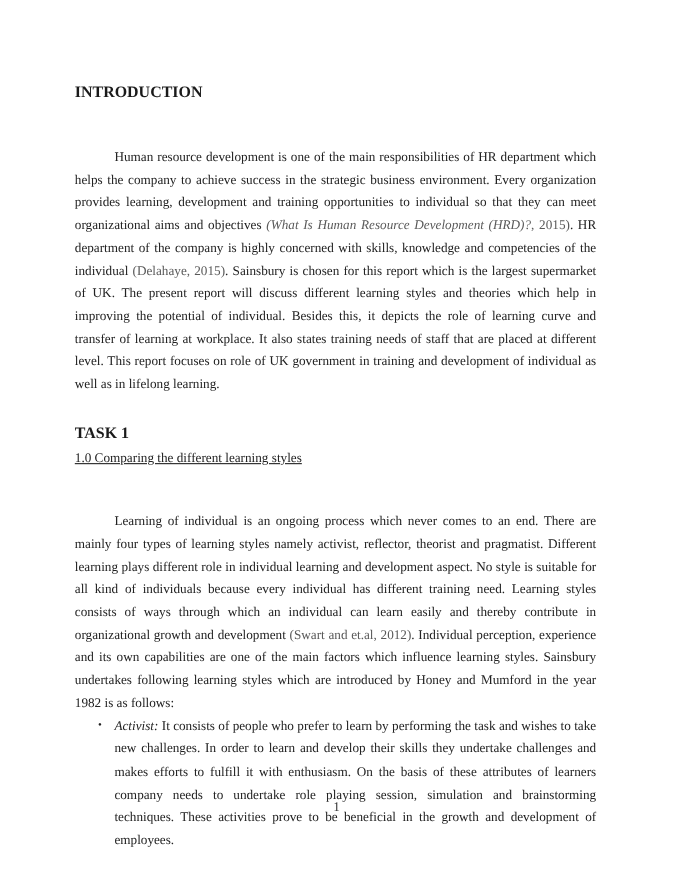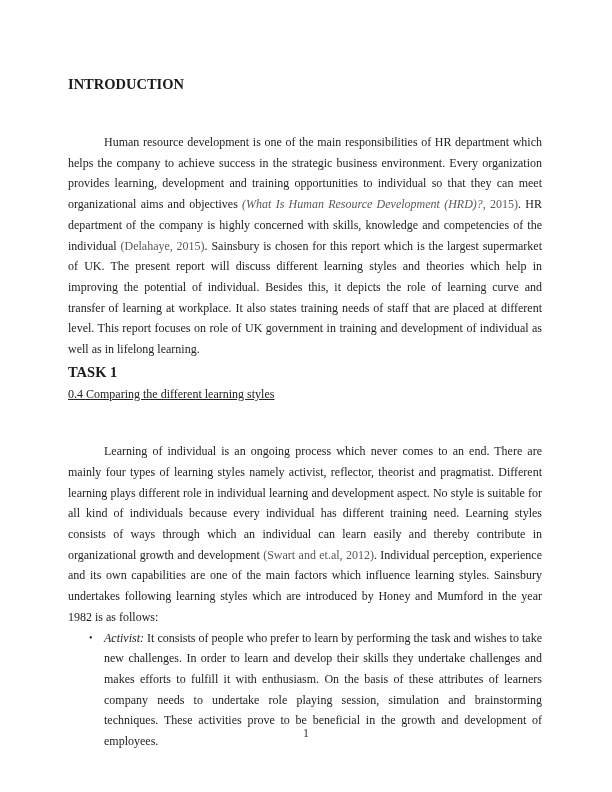--- a/index.html
+++ b/index.html
@@ -21,21 +21,21 @@
     color: #222222;
   }
   .heading {
     font-size: 14.5px;
     font-weight: bold;
     line-height: 18px;
     margin: 0 0 3px 0;
     color: #1a1a1a;
   }
   .heading.task {
-    margin-top: 3px;
+    margin-top: 25px;
     margin-bottom: 6px;
   }
   .subheading {
     font-size: 12px;
     line-height: 15.5px;
     margin: 0 0 5px 0;
     text-decoration: underline;
     color: #222222;
   }
   .para {
@@ -78,21 +78,21 @@
 <body>
 
 <div class="page">
 
   <h1 class="heading">INTRODUCTION</h1>
 
   <p class="para indent"><span>Human resource development is one of the main responsibilities of HR department which helps the company to achieve success in the strategic business environment. Every organization provides learning, development and training opportunities to individual so that they can meet organizational aims and objectives </span><span class="cit italic">(What Is Human Resource Development (HRD)?</span><span class="cit">, 2015)</span><span>. HR department of the company is highly concerned with skills, knowledge and competencies of the individual </span><span class="cit">(Delahaye, 2015)</span><span>. Sainsbury is chosen for this report which is the largest supermarket of UK. The present report will discuss different learning styles and theories which help in improving the potential of individual. Besides this, it depicts the role of learning curve and transfer of learning at workplace. It also states training needs of staff that are placed at different level. This report focuses on role of UK government in training and development of individual as well as in lifelong learning.</span></p>
 
   <h1 class="heading task">TASK 1</h1>
 
-  <div class="subheading">0.4 Comparing the different learning styles</div>
+  <div class="subheading">1.0 Comparing the different learning styles</div>
 
   <p class="para indent"><span>Learning of individual is an ongoing process which never comes to an end. There are mainly four types of learning styles namely activist, reflector, theorist and pragmatist. Different learning plays different role in individual learning and development aspect. No style is suitable for all kind of individuals because every individual has different training need. Learning styles consists of ways through which an individual can learn easily and thereby contribute in organizational growth and development </span><span class="cit">(Swart and et.al, 2012)</span><span>. Individual perception, experience and its own capabilities are one of the main factors which influence learning styles. Sainsbury undertakes following learning styles which are introduced by Honey and Mumford in the year 1982 is as follows:</span></p>
 
   <div class="bullet-item"><span class="bullet-dot">•</span><span class="italic">Activist:</span><span> It consists of people who prefer to learn by performing the task and wishes to take new challenges. In order to learn and develop their skills they undertake challenges and makes efforts to fulfill it with enthusiasm. On the basis of these attributes of learners company needs to undertake role playing session, simulation and brainstorming techniques. These activities prove to be beneficial in the growth and development of employees.</span></div>
 
   <div class="footer">1</div>
 
 </div>
 
 </body></html>

